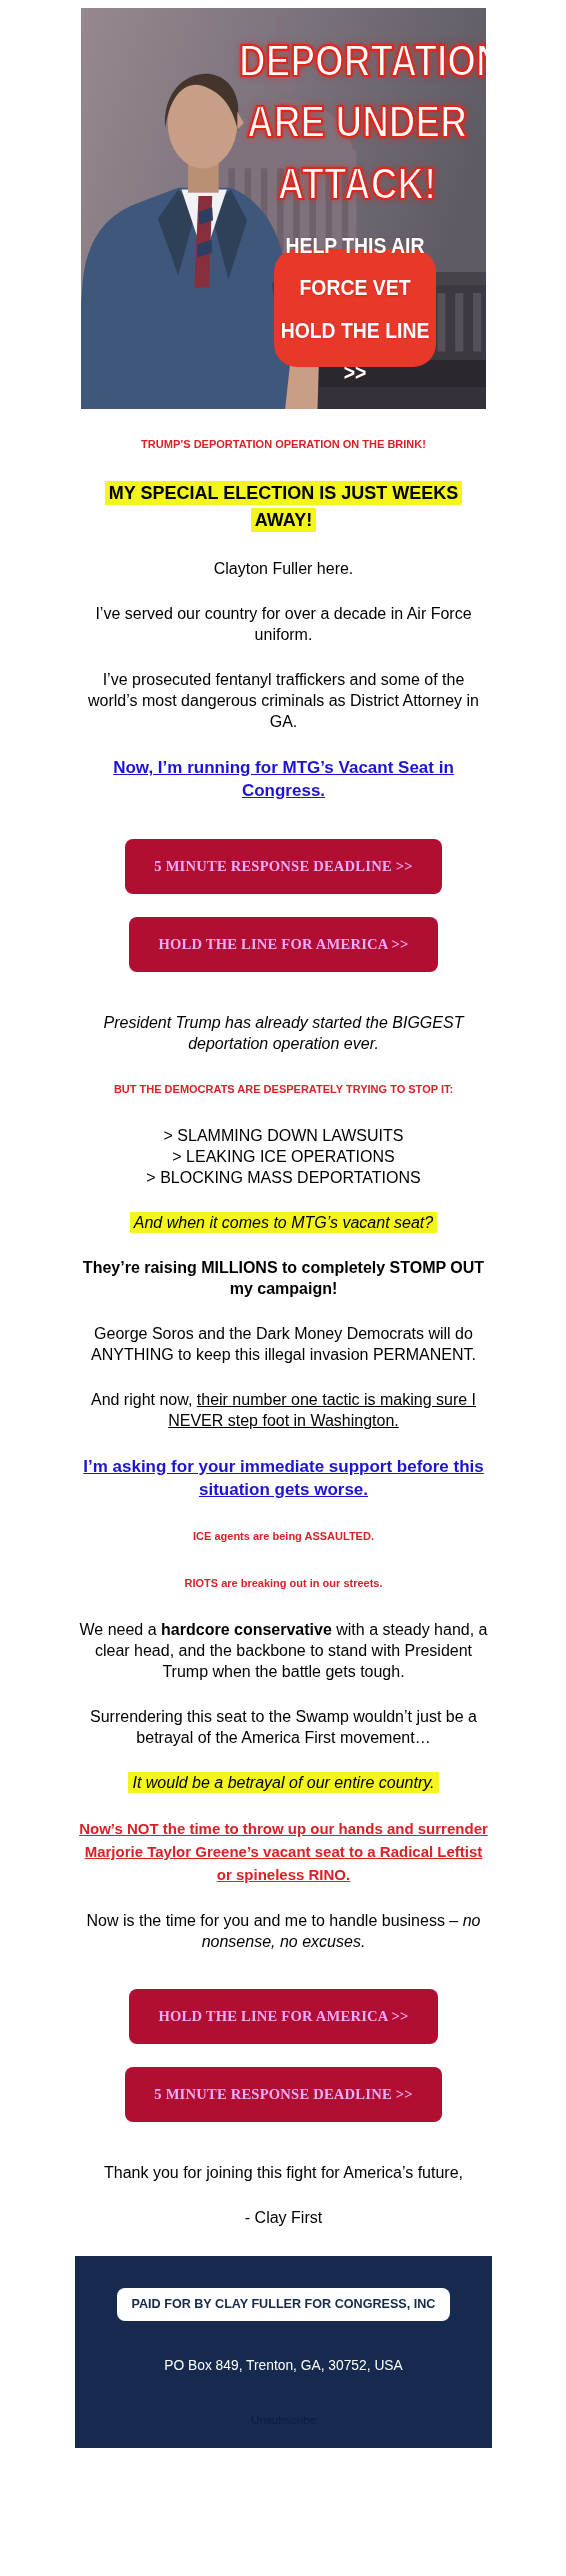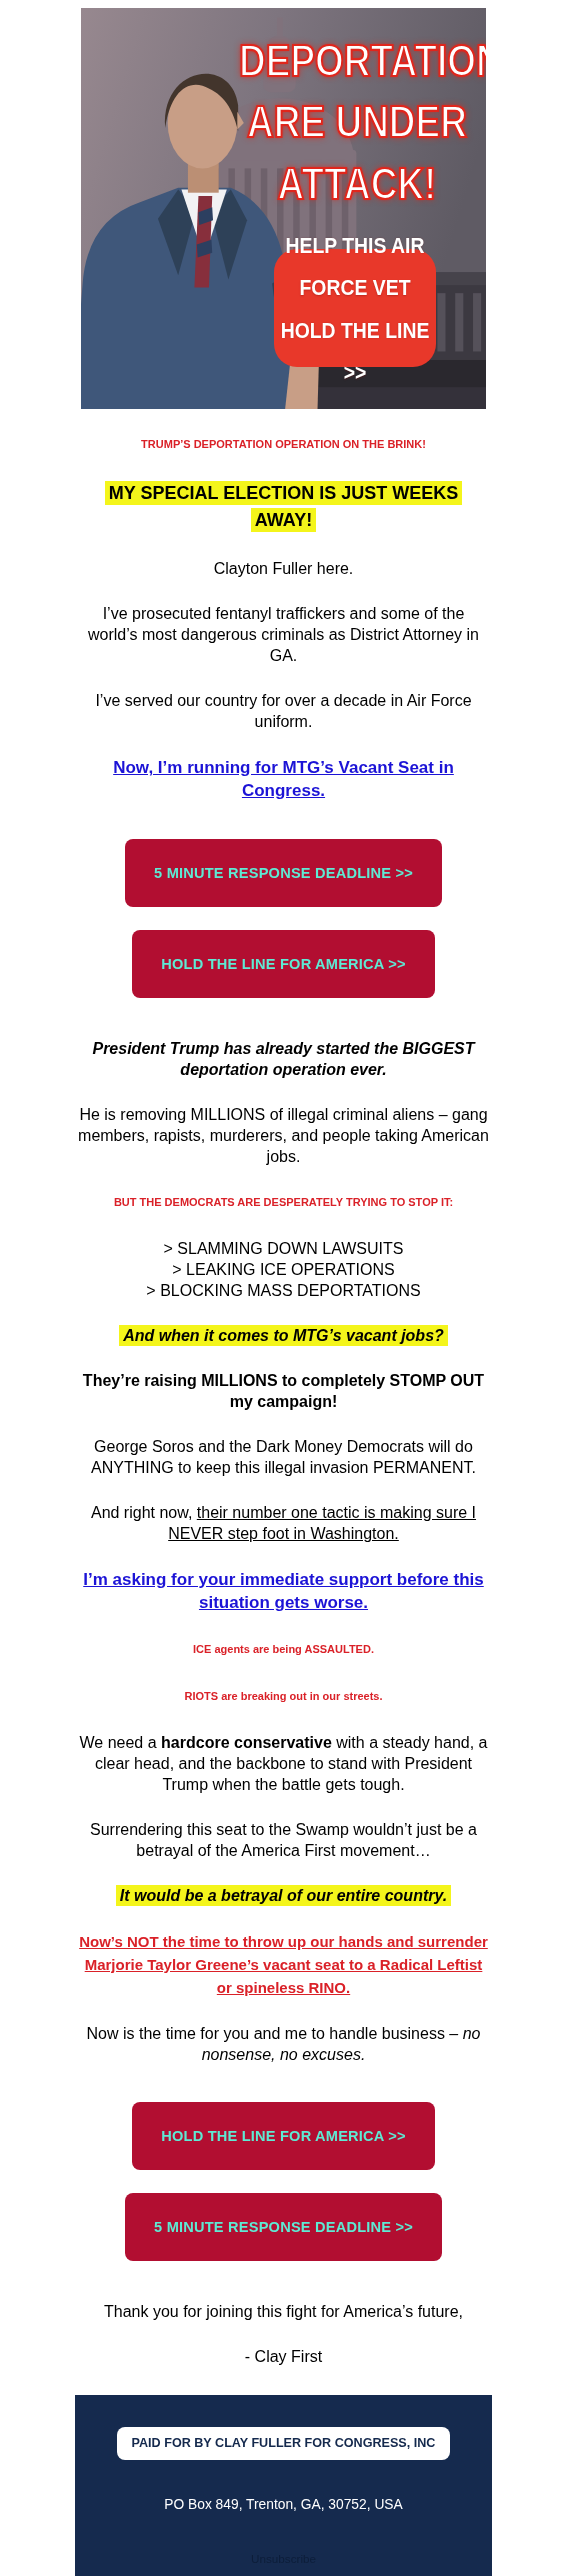--- a/index.html
+++ b/index.html
@@ -45,42 +45,42 @@
     transform:scaleY(1.18);
     text-shadow:0 0.8px 1.6px rgba(120,10,5,.35);
   }
 
   
   .email{width:415px;margin:0 auto;text-align:center;}
   .para{font-size:16px;line-height:21px;margin:24px 0;}
   .h-red{color:#da2128;font-weight:bold;font-size:11px;line-height:23px;}
   .mark{background:#f4f51b;padding:1.6px 4px;box-decoration-break:clone;-webkit-box-decoration-break:clone;}
   .h-yellow{font-weight:bold;font-size:18px;line-height:27px;}
-  .bi{font-weight:bold;font-style:italic;}
+  .bi{font-weight:normal;font-style:italic;}
   .b{font-weight:bold;}
   .i{font-style:italic;}
   .u{text-decoration:underline;}
   .link-blue{
     display:block;color:#1c13d6;font-weight:bold;text-decoration:underline;
     font-size:17px;line-height:23px;margin:16px 0;cursor:pointer;
   }
   .link-red{
     display:block;color:#da2128;font-weight:bold;text-decoration:underline;
     font-size:15px;line-height:23px;margin:24px 0;cursor:pointer;
   }
   .list-line{font-size:16px;line-height:21px;}
 
   .cta-group{margin:37px 0 40px;}
   .btn{
     display:block;margin:23px auto;
-    background:#b20e31;color:#5eead4;
-    font-family:Liberation Sans, sans-serif;
+    background:#b20e31;color:#f0abfc;
+    font-family:Liberation Serif, serif;
     font-weight:bold;font-size:14.6px;letter-spacing:0.2px;
     border:none;border-radius:8px;
-    padding:26px 29px;
+    padding:19px 29px;
     cursor:pointer;
   }
 
   
   .footer{
     width:417px;margin:27.5px auto 10.5px;
     background:#152a4e;
     text-align:center;
     padding:32px 0 21px;
   }
@@ -173,44 +173,43 @@
   </div>
 
   <div class="email">
 
     <div class="para h-red">TRUMP’S DEPORTATION OPERATION ON THE BRINK!</div>
 
     <div class="para h-yellow"><span class="mark">MY SPECIAL ELECTION IS JUST WEEKS AWAY!</span></div>
 
     <div class="para">Clayton Fuller here.</div>
 
+    <div class="para">I’ve served our country for over a decade in Air Force uniform.</div>
+
     <div class="para">I’ve prosecuted fentanyl traffickers and some of the world’s most dangerous criminals as District Attorney in GA.</div>
-
-    <div class="para">I’ve served our country for over a decade in Air Force uniform.</div>
 
     <span class="link-blue">Now, I’m running for MTG’s Vacant Seat in Congress.</span>
 
     <div class="cta-group">
       <button class="btn">5 MINUTE RESPONSE DEADLINE &gt;&gt;</button>
       <button class="btn">HOLD THE LINE FOR AMERICA &gt;&gt;</button>
     </div>
 
     <div class="para bi">President Trump has already started the BIGGEST deportation operation ever.</div>
 
-    <div class="para">He is removing MILLIONS of illegal criminal aliens – gang members, rapists, murderers, and people taking American jobs.</div>
 
     <div class="para h-red">BUT THE DEMOCRATS ARE DESPERATELY TRYING TO STOP IT:</div>
 
     <div class="para">
       <div class="list-line">&gt; SLAMMING DOWN LAWSUITS</div>
       <div class="list-line">&gt; LEAKING ICE OPERATIONS</div>
       <div class="list-line">&gt; BLOCKING MASS DEPORTATIONS</div>
     </div>
 
-    <div class="para bi"><span class="mark">And when it comes to MTG’s vacant jobs?</span></div>
+    <div class="para bi"><span class="mark">And when it comes to MTG’s vacant seat?</span></div>
 
     <div class="para b">They’re raising MILLIONS to completely STOMP OUT my campaign!</div>
 
     <div class="para">George Soros and the Dark Money Democrats will do ANYTHING to keep this illegal invasion PERMANENT.</div>
 
     <div class="para"><span>And right now, </span><span class="u">their number one tactic is making sure I NEVER step foot in Washington.</span></div>
 
     <span class="link-blue">I’m asking for your immediate support before this situation gets worse.</span>
 
     <div class="para h-red">ICE agents are being ASSAULTED.</div>

